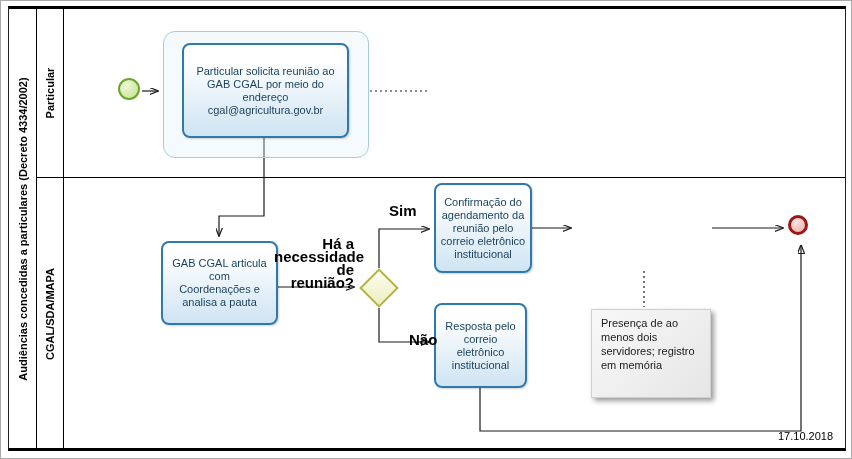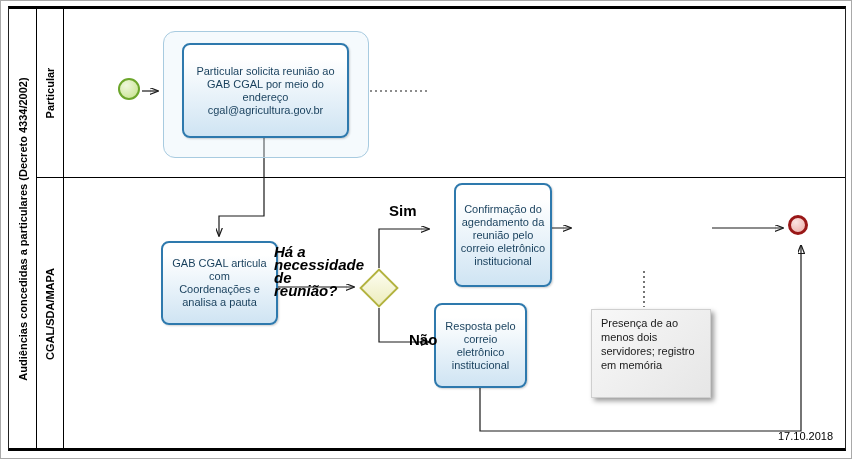--- a/index.html
+++ b/index.html
@@ -113,29 +113,29 @@
 cgal@agricultura.gov.br</div>
 
 
   <div class="node task" style="left:160px; top:240px; width:117px; height:84px;">GAB CGAL articula
 com
 Coordenações e
 analisa a pauta</div>
 
   <div class="node gateway-diamond" style="left:364px; top:273px;"></div>
 
-  <div class="flow-label" style="left:273px; top:244px; width:80px; text-align:left;font-style:italic;">Há a
+  <div class="flow-label" style="left:273px; top:236px; width:80px; text-align:right;">Há a
 necessidade
 de reunião?</div>
 
   <div class="flow-label" style="left:388px; top:203px;">Sim</div>
 
   <div class="flow-label" style="left:388px; top:332px;padding-left:20px;">Não</div>
 
-  <div class="node task" style="left:453px; top:182px; width:98px; height:104px;">Confirmação do
+  <div class="node task" style="left:433px; top:182px; width:98px; height:90px;">Confirmação do
 agendamento da
 reunião pelo
 correio eletrônico
 institucional</div>
 
 
   <div class="node task" style="left:433px; top:302px; width:93px; height:85px;">Resposta pelo
 correio
 eletrônico
 institucional</div>

